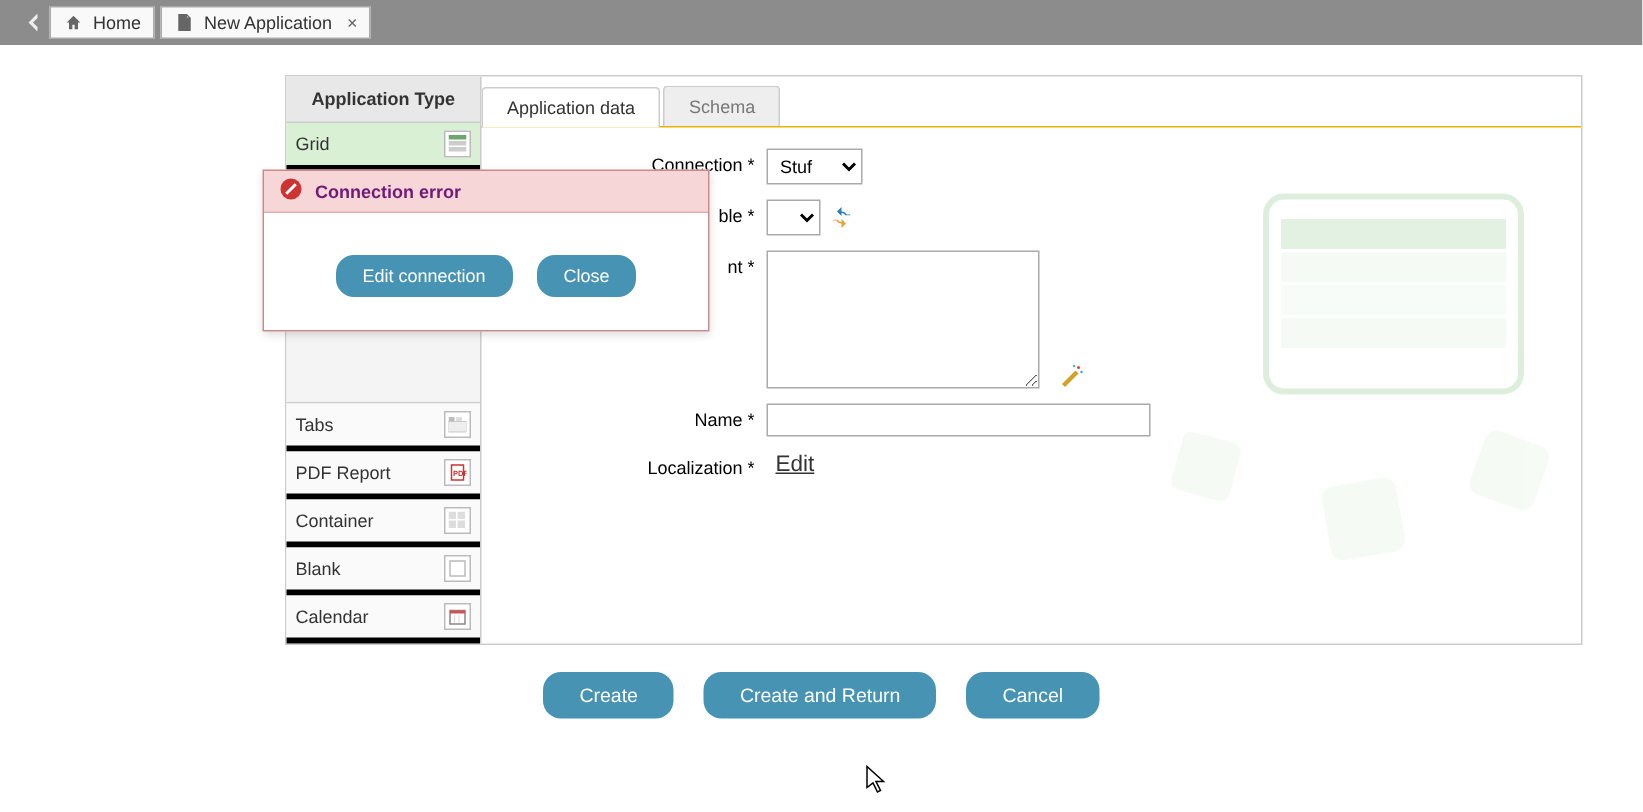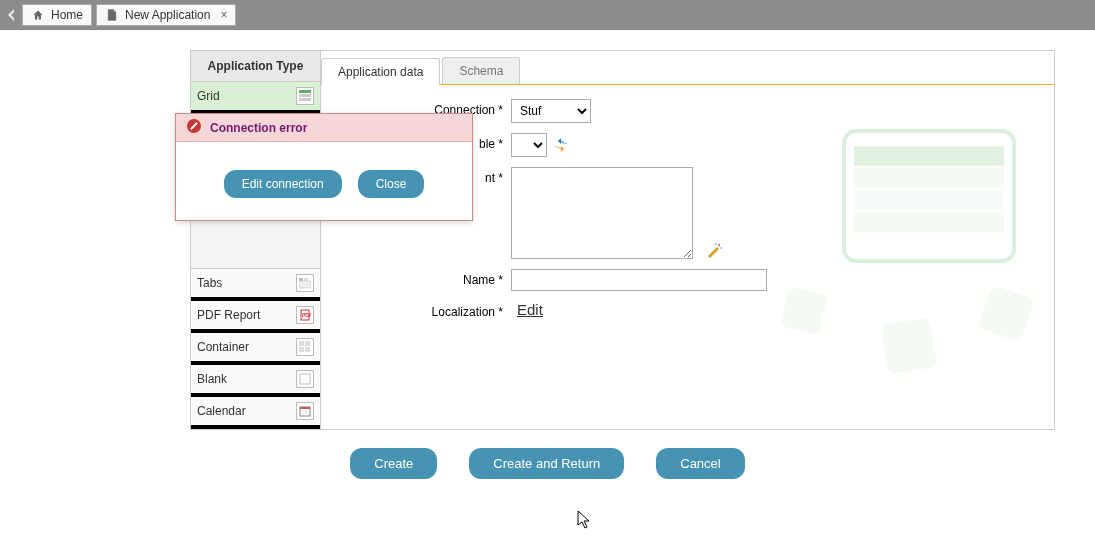--- a/index.html
+++ b/index.html
@@ -12,21 +12,21 @@
     height: 541px;
     overflow: hidden;
     position: relative;
   }
   
   .tabbar {
     height: 30px;
     background: #8c8c8c;
     display: flex;
     align-items: center;
-    padding: 0 4px;
+    padding: 0 15px;
     gap: 4px;
   }
   .tabbar-back {
     width: 14px;
     height: 20px;
     display: flex;
     align-items: center;
     justify-content: center;
     color: #eee;
     cursor: pointer;
@@ -143,37 +143,37 @@
     padding-top: 4px;
   }
   .form-field { display: flex; align-items: center; gap: 6px; }
   select, input[type=text], textarea {
     border: 1px solid #aaa;
     font-size: 12px;
     padding: 3px 4px;
     font-family: inherit;
     background: #fff;
   }
-  select.conn { width: 80px; }
+  select.conn { width: 64px; }
   select.tbl { width: 36px; }
   .refresh-icon { width: 16px; height:16px; display:flex; align-items:center; justify-content:center; }
   textarea.sql {
     width: 182px;
     height: 92px;
     resize: both;
   }
   .wand { margin-left: 6px; display:inline-flex; align-items:center; }
   .wand svg { width:18px; height:18px; }
   input.nametxt { width: 256px; height:22px; }
   select.locale { width: 240px; }
   .editlink { text-decoration: underline; color: #333; font-size:15px; cursor:pointer; margin-left:6px;}
 
   .buttons-row {
     display: flex;
-    gap: 32px;
+    gap: 20px;
     justify-content: center;
     margin-top: 18px;
   }
   .btn {
     background: #4693b3;
     color: #fff;
     border: none;
     padding: 8px 24px;
     font-size: 13px;
     cursor: pointer;

